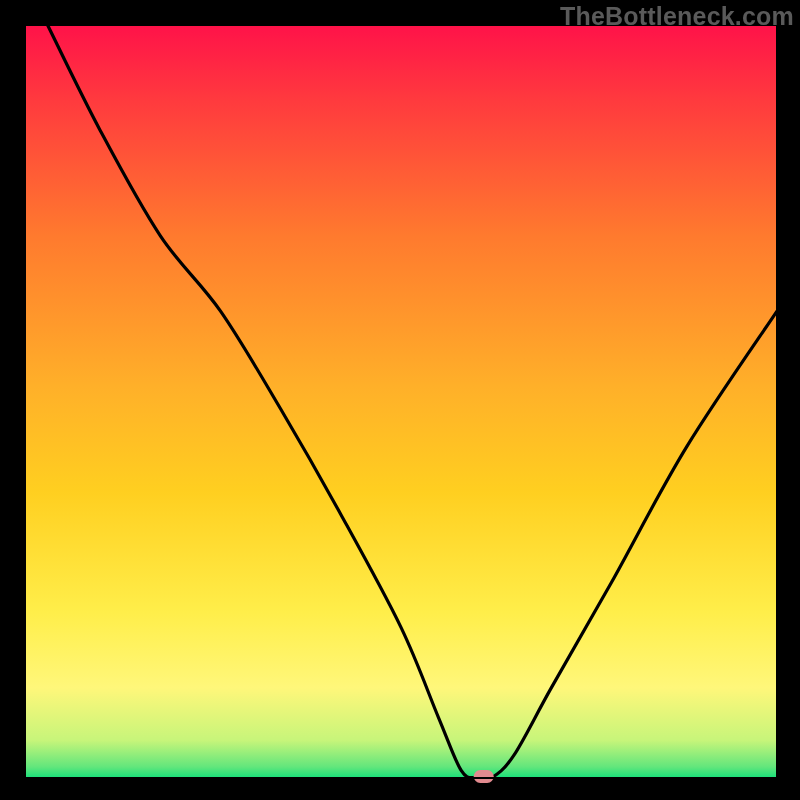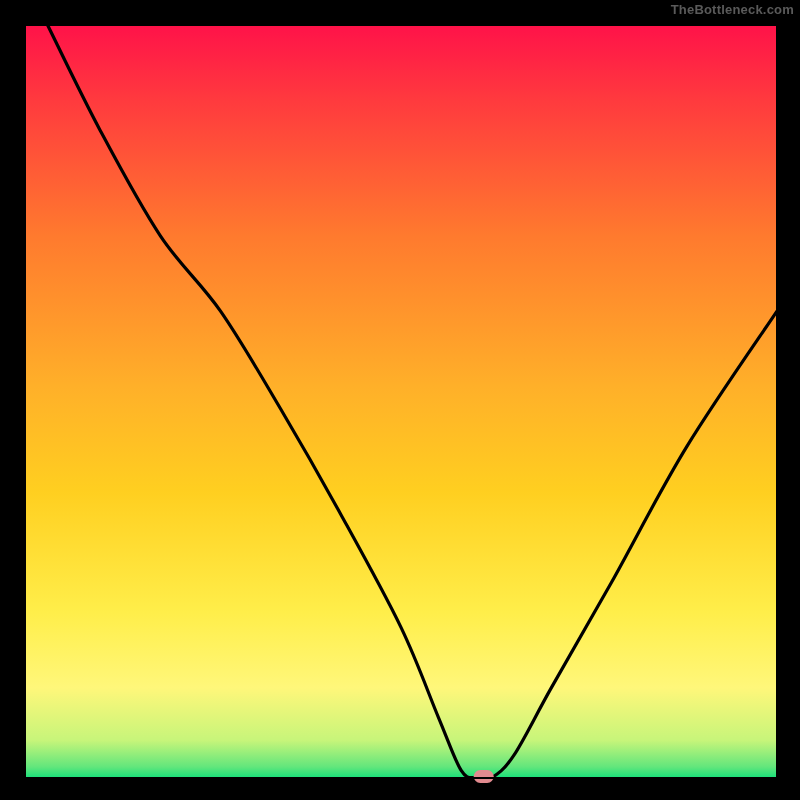--- a/index.html
+++ b/index.html
@@ -15,21 +15,21 @@
     position: relative;
     width: 800px;
     height: 800px;
     background: #000;
   }
   .attribution {
     position: absolute;
     top: 2px;
     right: 6px;
     color: #5a5a5a;
-    font-size: 13px;
+    font-size: 25px;
     font-weight: 600;
     letter-spacing: 0.2px;
     z-index: 20;
   }
   svg {
     position: absolute;
     top: 0;
     left: 0;
   }
 </style>

